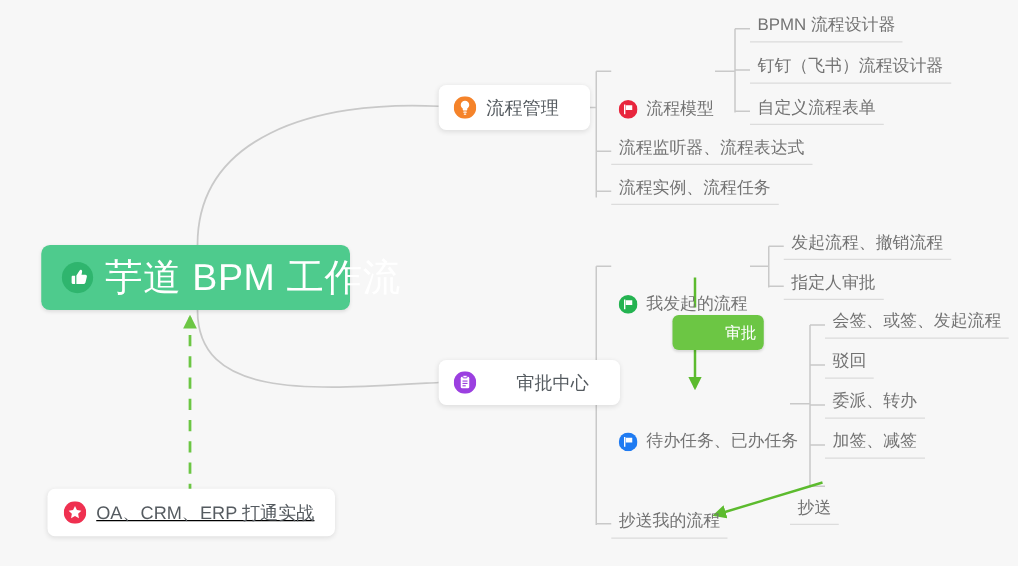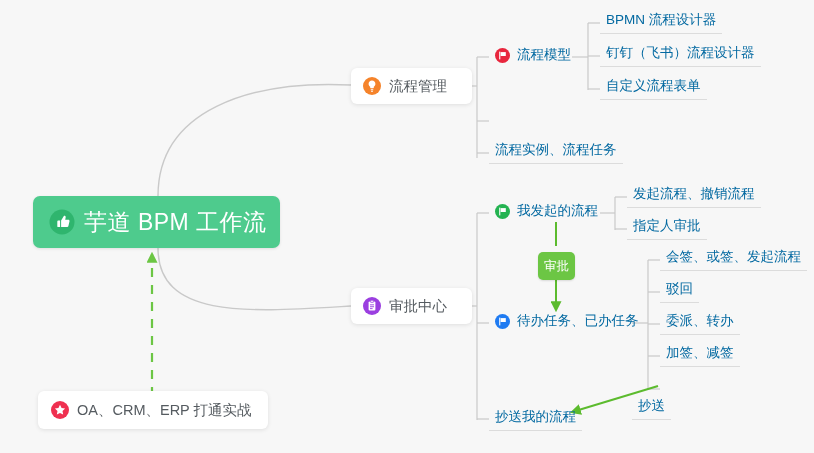--- a/index.html
+++ b/index.html
@@ -38,21 +38,21 @@
     background: #4ecb8d;
     border-radius: 7px;
     display: flex;
     align-items: center;
     box-sizing: border-box;
     padding-left: 16px;
     box-shadow: 0 1px 3px rgba(0,0,0,0.10);
   }
   .root-label {
     color: #ffffff;
-    font-size: 23px;
+    font-size: 30px;
     letter-spacing: 0.5px;
     margin-left: 9px;
     white-space: nowrap;
   }
 
   
   .branch-node {
     position: absolute;
     background: #ffffff;
     border-radius: 6px;
@@ -63,57 +63,59 @@
     box-sizing: border-box;
     box-shadow: 0 1px 4px rgba(0,0,0,0.10);
     white-space: nowrap;
   }
   .branch-label {
     font-size: 14.5px;
     color: #555b60;
     margin-left: 8px;
   }
   #branch-process { left: 351px; top: 68px; }
-  #branch-approval { left: 351px; top: 288px; }
+  #branch-approval { left: 351px; top: 288px; gap: 24px; }
 
   
   .leaf {
     position: absolute;
     font-size: 13.5px;
-    color: #0369a1;
+    color: #737373;
     white-space: nowrap;
     border-bottom: 1px solid #dcdcdc;
     padding: 0 6px 5px 6px;
     line-height: 16px;
   }
   .leaf.with-icon {
     border-bottom: none;
     display: flex;
     align-items: center;
     padding-bottom: 0;
+    margin-top: 32px;
   }
   .leaf.with-icon .leaf-text {
     margin-left: 7px;
     border-bottom: 1px solid transparent;
   }
 
   
   .note-node {
     position: absolute;
     left: 38px;
     top: 391px;
     height: 38px;
     background: #ffffff;
     border-radius: 6px;
     display: flex;
     align-items: center;
     padding: 0 16px 0 13px;
     box-sizing: border-box;
     box-shadow: 0 1px 4px rgba(0,0,0,0.10);
     white-space: nowrap;
+    text-decoration: underline;
   }
   .note-label {
     font-size: 14.5px;
     color: #555b60;
     margin-left: 8px;
   }
 
   
   .tag-box {
     position: absolute;
@@ -122,20 +124,21 @@
     width: 37px;
     height: 28px;
     background: #6cc644;
     border-radius: 5px;
     display: flex;
     align-items: center;
     justify-content: center;
     color: #ffffff;
     font-size: 12.5px;
     box-shadow: 0 1px 2px rgba(0,0,0,0.12);
+    padding-left: 36px;
   }
 
   
   .icon {
     display: inline-block;
     flex: 0 0 auto;
     line-height: 0;
   }
 </style>
 </head>
@@ -241,20 +244,21 @@
         <path d="M5.6 4.1h5.2v3.9H5.6z" fill="#ffffff"></path>
       </svg>
     </span>
     <span class="leaf-text">流程模型</span>
   </div>
 
   <div class="leaf" style="left:600px; top:12px;">BPMN 流程设计器</div>
   <div class="leaf" style="left:600px; top:45px;">钉钉（飞书）流程设计器</div>
   <div class="leaf" style="left:600px; top:78px;">自定义流程表单</div>
 
+  <div class="leaf" style="left:489px; top:110px;">流程监听器、流程表达式</div>
   <div class="leaf" style="left:489px; top:142px;">流程实例、流程任务</div>
 
   <div class="leaf with-icon" style="left:489px; top:203px;">
     <span class="icon">
       <svg width="15" height="15" viewBox="0 0 15 15">
         <circle cx="7.5" cy="7.5" r="7.5" fill="#24b351"></circle>
         <rect x="4.2" y="3.6" width="1.1" height="7.8" fill="#ffffff"></rect>
         <path d="M5.6 4.1h5.2v3.9H5.6z" fill="#ffffff"></path>
       </svg>
     </span>

